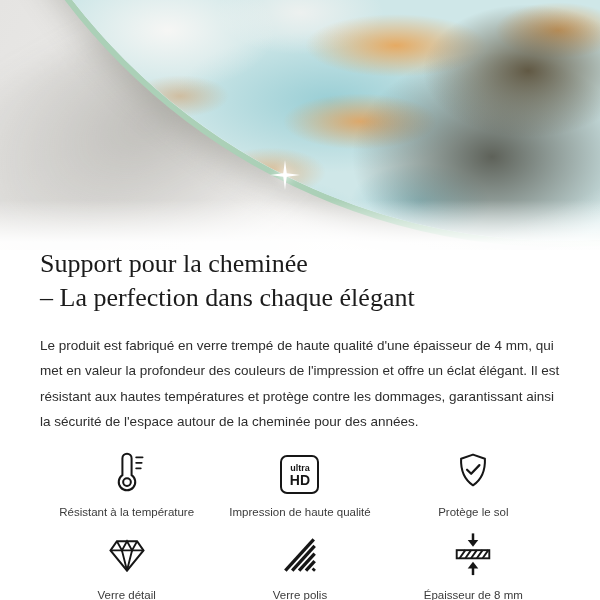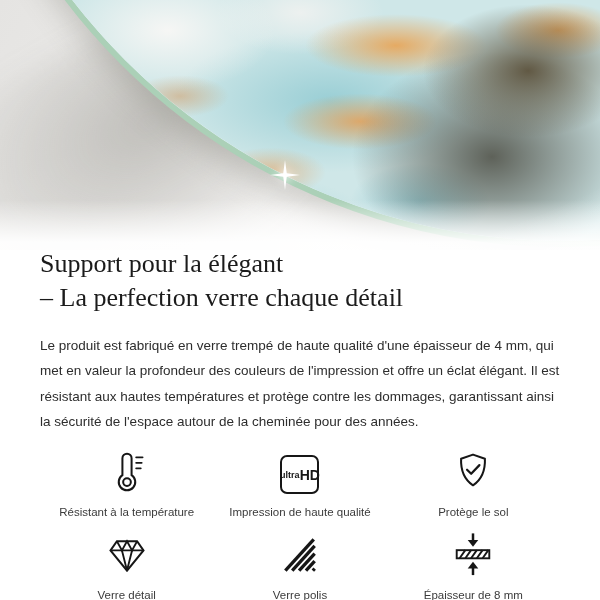--- a/index.html
+++ b/index.html
@@ -122,21 +122,21 @@
   }
   .icon-stroke { stroke: #161616; fill: none; }
   .icon-fill   { fill: #161616; stroke: none; }
 
   .uhd-box {
     width: 39px; height: 39px;
     border: 2.5px solid #161616;
     border-radius: 7px;
     box-sizing: border-box;
     display: flex;
-    flex-direction: row;
+    flex-direction: column;
     align-items: center;
     justify-content: center;
     color: #161616;
   }
   .uhd-top    { font-size: 9px;  font-weight: 600; line-height: 10px; }
   .uhd-bottom { font-size: 14px; font-weight: 700; line-height: 14px; }
 </style>
 </head>
 <body>
 
@@ -148,22 +148,22 @@
       <div class="marble"></div>
     </div>
     <svg class="sparkle" viewBox="0 0 24 24">
       <path d="M12 0 L13.4 10.6 L24 12 L13.4 13.4 L12 24 L10.6 13.4 L0 12 L10.6 10.6 Z" fill="#ffffff"></path>
     </svg>
     <div class="hero-fade"></div>
   </div>
 
   <div class="content">
     <h1 class="title">
-      <div>Support pour la élégant</div>
-      <div>– La perfection verre chaque détail</div>
+      <div>Support pour la cheminée</div>
+      <div>– La perfection dans chaque élégant</div>
     </h1>
 
     <p class="description">Le produit est fabriqué en verre trempé de haute qualité d'une épaisseur de 4 mm, qui met en valeur la profondeur des couleurs de l'impression et offre un éclat élégant. Il est résistant aux hautes températures et protège contre les dommages, garantissant ainsi la sécurité de l'espace autour de la cheminée pour des années.</p>
 
     <div class="features">
 
       <div class="feature">
         <div class="icon-box">
           <svg width="46" height="44" viewBox="0 0 48 48">
             <path class="icon-stroke" stroke-width="2.2" d="M19 9 a5 5 0 0 1 10 0 L29 27.5 a9 9 0 1 1 -10 0 Z"></path>

